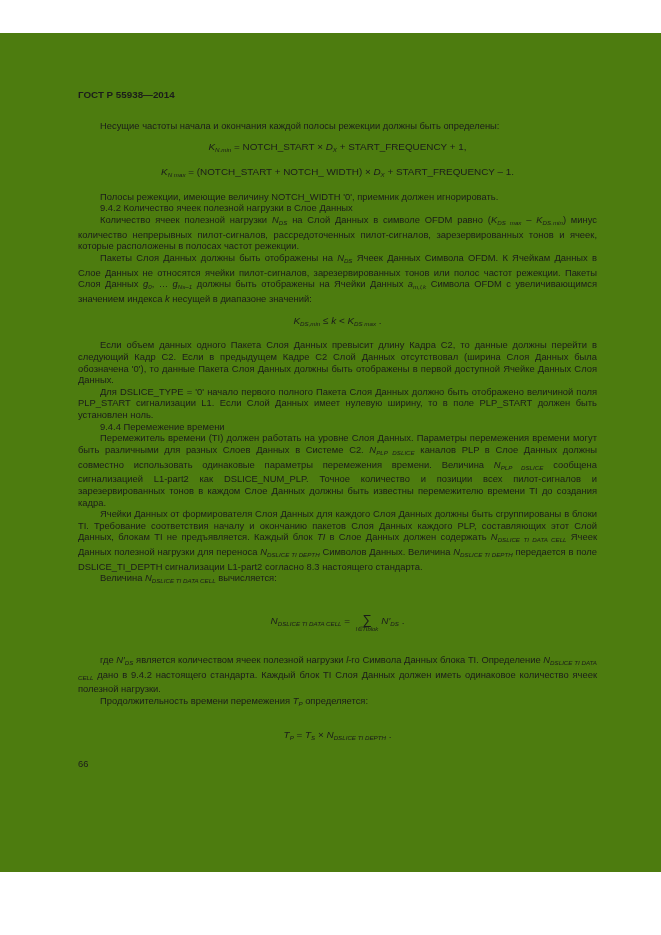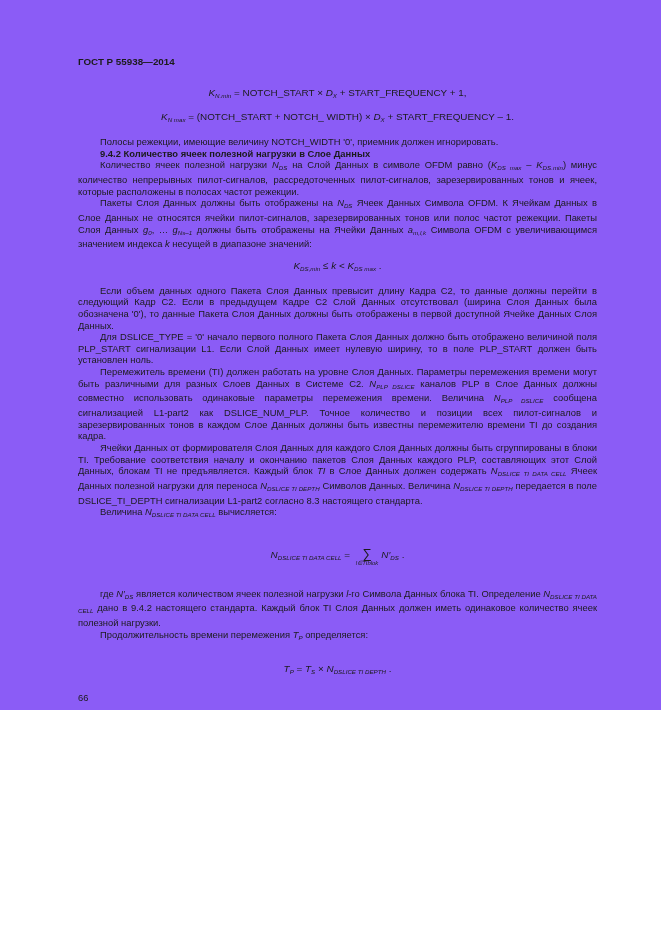--- a/index.html
+++ b/index.html
@@ -1,52 +1,54 @@
 <!DOCTYPE html>
 <html><head>
 <meta charset="utf-8">
 <style>
   html,body{margin:0;padding:0;background:#ffffff;}
   .page{
-    width:661px;height:710px;box-sizing:border-box;
+    width:661px;height:839px;box-sizing:border-box;
     padding:56px 64px 0 78px;
-    background:#8b5cf6;color:#1b1b1b;
+    background:#4d7c0f;color:#1b1b1b;
     font-family:"Liberation Sans",sans-serif;
     font-size:9.4px;line-height:11.6px;
-    overflow:hidden;position:relative;
+    overflow:hidden;position:relative;margin-top:33px;
   }
   .doc-header{font-weight:bold;font-size:9.8px;margin:0 0 19px 0;}
   .blk{margin:0;}
   .blk-p{text-align:justify;text-indent:22px;}
-  .blk-h{font-weight:bold;text-indent:22px;}
+  .blk-h{font-weight:normal;text-indent:22px;}
   .blk-f,.blk-fg1,.blk-fg2{text-align:center;text-indent:0;font-size:9.9px;margin:10px 0;}
   .blk-fg1{margin:27px 0 21px 0;}
   .blk-fg2{margin:19px 0 0 0;}
   .r-i{font-style:italic;}
   .r-sub{font-style:italic;font-size:6.2px;vertical-align:-2.2px;}
   .r-sum{display:inline-block;text-align:center;vertical-align:-7px;margin:0 3px;}
   .r-sum .sig{display:block;font-size:13px;line-height:12px;font-style:normal;}
   .r-sum .under{display:block;font-size:5.9px;line-height:6.5px;font-style:italic;}
   .page-number{margin-top:15px;text-align:left;}
 </style>
 </head>
 <body>
 
 <div class="page">
   <div class="doc-header">ГОСТ Р 55938—2014</div>
   <div>
+      <div class="blk blk-p">Несущие частоты начала и окончания каждой полосы режекции должны быть определены:</div>
       <div class="blk blk-f"><span class="r-i">K</span><span class="r-sub">N.min</span> = NOTCH_START × <span class="r-i">D</span><span class="r-sub">X</span> + START_FREQUENCY + 1,</div>
       <div class="blk blk-f"><span class="r-i">K</span><span class="r-sub">N max</span> = (NOTCH_START + NOTCH_ WIDTH) × <span class="r-i">D</span><span class="r-sub">X</span> + START_FREQUENCY – 1.</div>
       <div class="blk blk-p">Полосы режекции, имеющие величину NOTCH_WIDTH '0', приемник должен игнорировать.</div>
       <div class="blk blk-h">9.4.2 Количество ячеек полезной нагрузки в Слое Данных</div>
       <div class="blk blk-p">Количество ячеек полезной нагрузки <span class="r-i">N</span><span class="r-sub">DS</span> на Слой Данных в символе OFDM равно (<span class="r-i">K</span><span class="r-sub">DS max</span> – <span class="r-i">K</span><span class="r-sub">DS.min</span>) минус количество непрерывных пилот-сигналов, рассредоточенных пилот-сигналов, зарезервированных тонов и ячеек, которые расположены в полосах частот режекции.</div>
       <div class="blk blk-p">Пакеты Слоя Данных должны быть отображены на <span class="r-i">N</span><span class="r-sub">DS</span> Ячеек Данных Символа OFDM. К Ячейкам Данных в Слое Данных не относятся ячейки пилот-сигналов, зарезервированных тонов или полос частот режекции. Пакеты Слоя Данных <span class="r-i">g</span><span class="r-sub">0</span>, … <span class="r-i">g</span><span class="r-sub">Ns–1</span> должны быть отображены на Ячейки Данных <span class="r-i">a</span><span class="r-sub">m,l,k</span> Символа OFDM с увеличивающимся значением индекса <span class="r-i">k</span> несущей в диапазоне значений:</div>
       <div class="blk blk-f"><span class="r-i">K</span><span class="r-sub">DS,min</span> ≤ <span class="r-i">k</span> &lt; <span class="r-i">K</span><span class="r-sub">DS max</span> .</div>
       <div class="blk blk-p">Если объем данных одного Пакета Слоя Данных превысит длину Кадра C2, то данные должны перейти в следующий Кадр C2. Если в предыдущем Кадре C2 Слой Данных отсутствовал (ширина Слоя Данных была обозначена '0'), то данные Пакета Слоя Данных должны быть отображены в первой доступной Ячейке Данных Слоя Данных.</div>
       <div class="blk blk-p">Для DSLICE_TYPE = '0' начало первого полного Пакета Слоя Данных должно быть отображено величиной поля PLP_START сигнализации L1. Если Слой Данных имеет нулевую ширину, то в поле PLP_START должен быть установлен ноль.</div>
+      <div class="blk blk-h">9.4.4 Перемежение времени</div>
       <div class="blk blk-p">Перемежитель времени (TI) должен работать на уровне Слоя Данных. Параметры перемежения времени могут быть различными для разных Слоев Данных в Системе C2. <span class="r-i">N</span><span class="r-sub">PLP DSLICE</span> каналов PLP в Слое Данных должны совместно использовать одинаковые параметры перемежения времени. Величина <span class="r-i">N</span><span class="r-sub">PLP DSLICE</span> сообщена сигнализацией L1-part2 как DSLICE_NUM_PLP. Точное количество и позиции всех пилот-сигналов и зарезервированных тонов в каждом Слое Данных должны быть известны перемежителю времени TI до создания кадра.</div>
       <div class="blk blk-p">Ячейки Данных от формирователя Слоя Данных для каждого Слоя Данных должны быть сгруппированы в блоки TI. Требование соответствия началу и окончанию пакетов Слоя Данных каждого PLP, составляющих этот Слой Данных, блокам TI не предъявляется. Каждый блок <span class="r-i">TI</span> в Слое Данных должен содержать <span class="r-i">N</span><span class="r-sub">DSLICE TI DATA CELL</span> Ячеек Данных полезной нагрузки для переноса <span class="r-i">N</span><span class="r-sub">DSLICE TI DEPTH</span> Символов Данных. Величина <span class="r-i">N</span><span class="r-sub">DSLICE TI DEPTH</span> передается в поле DSLICE_TI_DEPTH сигнализации L1-part2 согласно 8.3 настоящего стандарта.</div>
       <div class="blk blk-p">Величина <span class="r-i">N</span><span class="r-sub">DSLICE TI DATA CELL</span> вычисляется:</div>
       <div class="blk blk-fg1"><span class="r-i">N</span><span class="r-sub">DSLICE TI DATA CELL</span> = <span class="r-sum"><span class="sig">∑</span><span class="under">l∈TIblok</span></span><span class="r-i">N′</span><span class="r-sub">DS</span> .</div>
       <div class="blk blk-p">где <span class="r-i">N′</span><span class="r-sub">DS</span>  является количеством ячеек полезной нагрузки <span class="r-i">l</span>-го Символа Данных блока TI. Определение <span class="r-i">N</span><span class="r-sub">DSLICE TI DATA CELL</span> дано в 9.4.2 настоящего стандарта. Каждый блок TI Слоя Данных должен иметь одинаковое количество ячеек полезной нагрузки.</div>
       <div class="blk blk-p">Продолжительность времени перемежения <span class="r-i">T</span><span class="r-sub">P</span> определяется:</div>
       <div class="blk blk-fg2"><span class="r-i">T</span><span class="r-sub">P</span> = <span class="r-i">T</span><span class="r-sub">S</span> × <span class="r-i">N</span><span class="r-sub">DSLICE TI DEPTH</span> .</div>
     </div>
   <div class="page-number">66</div>
 </div>

